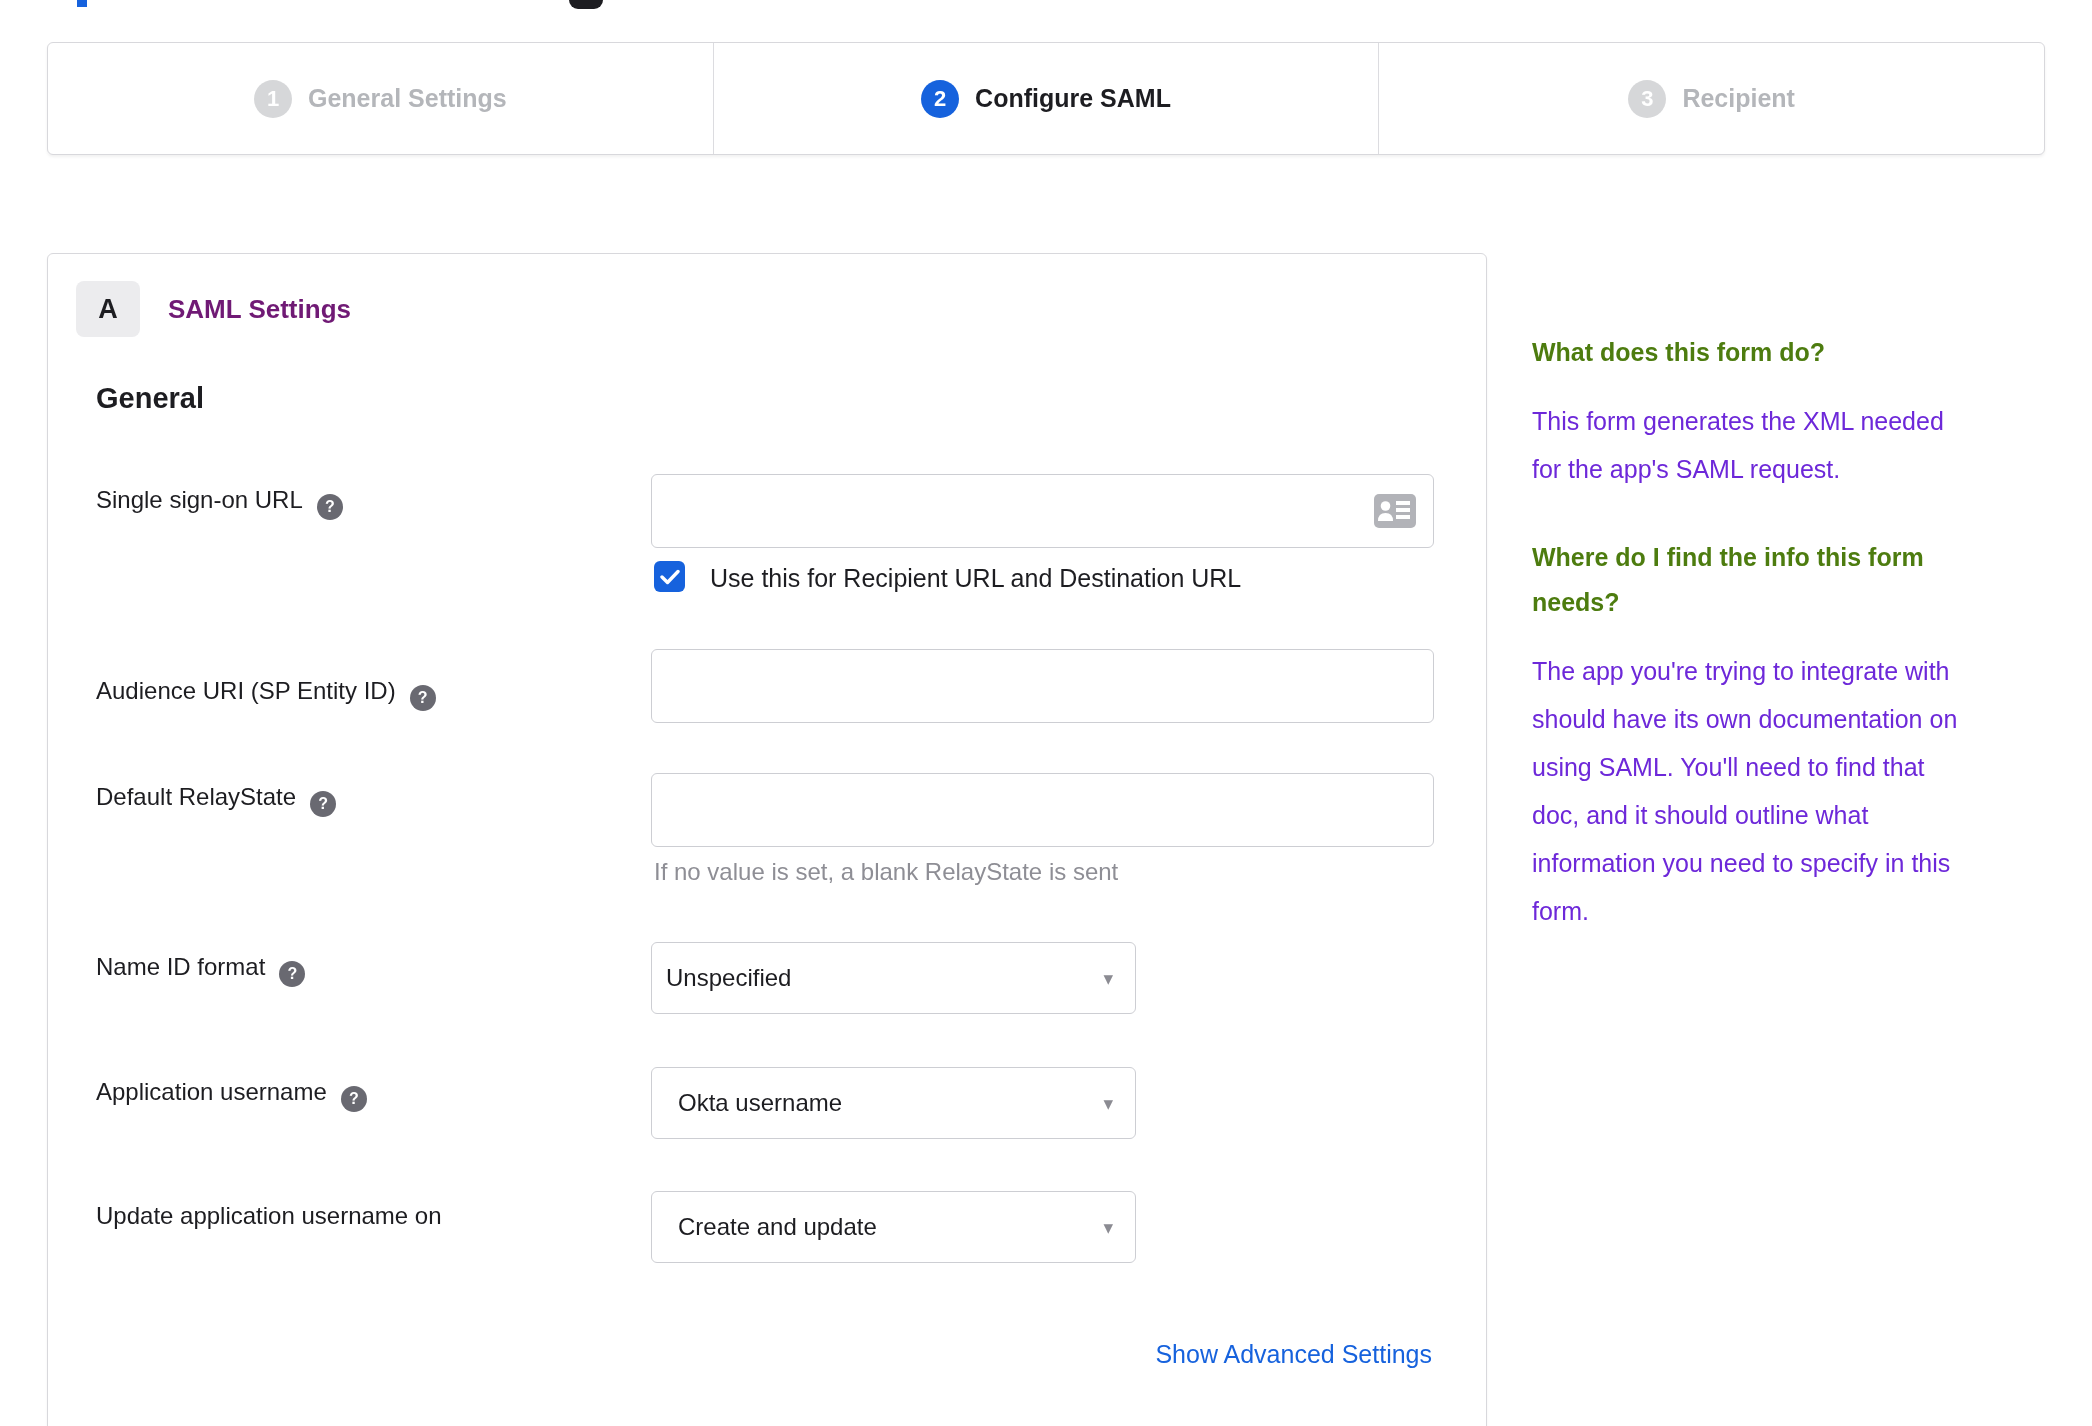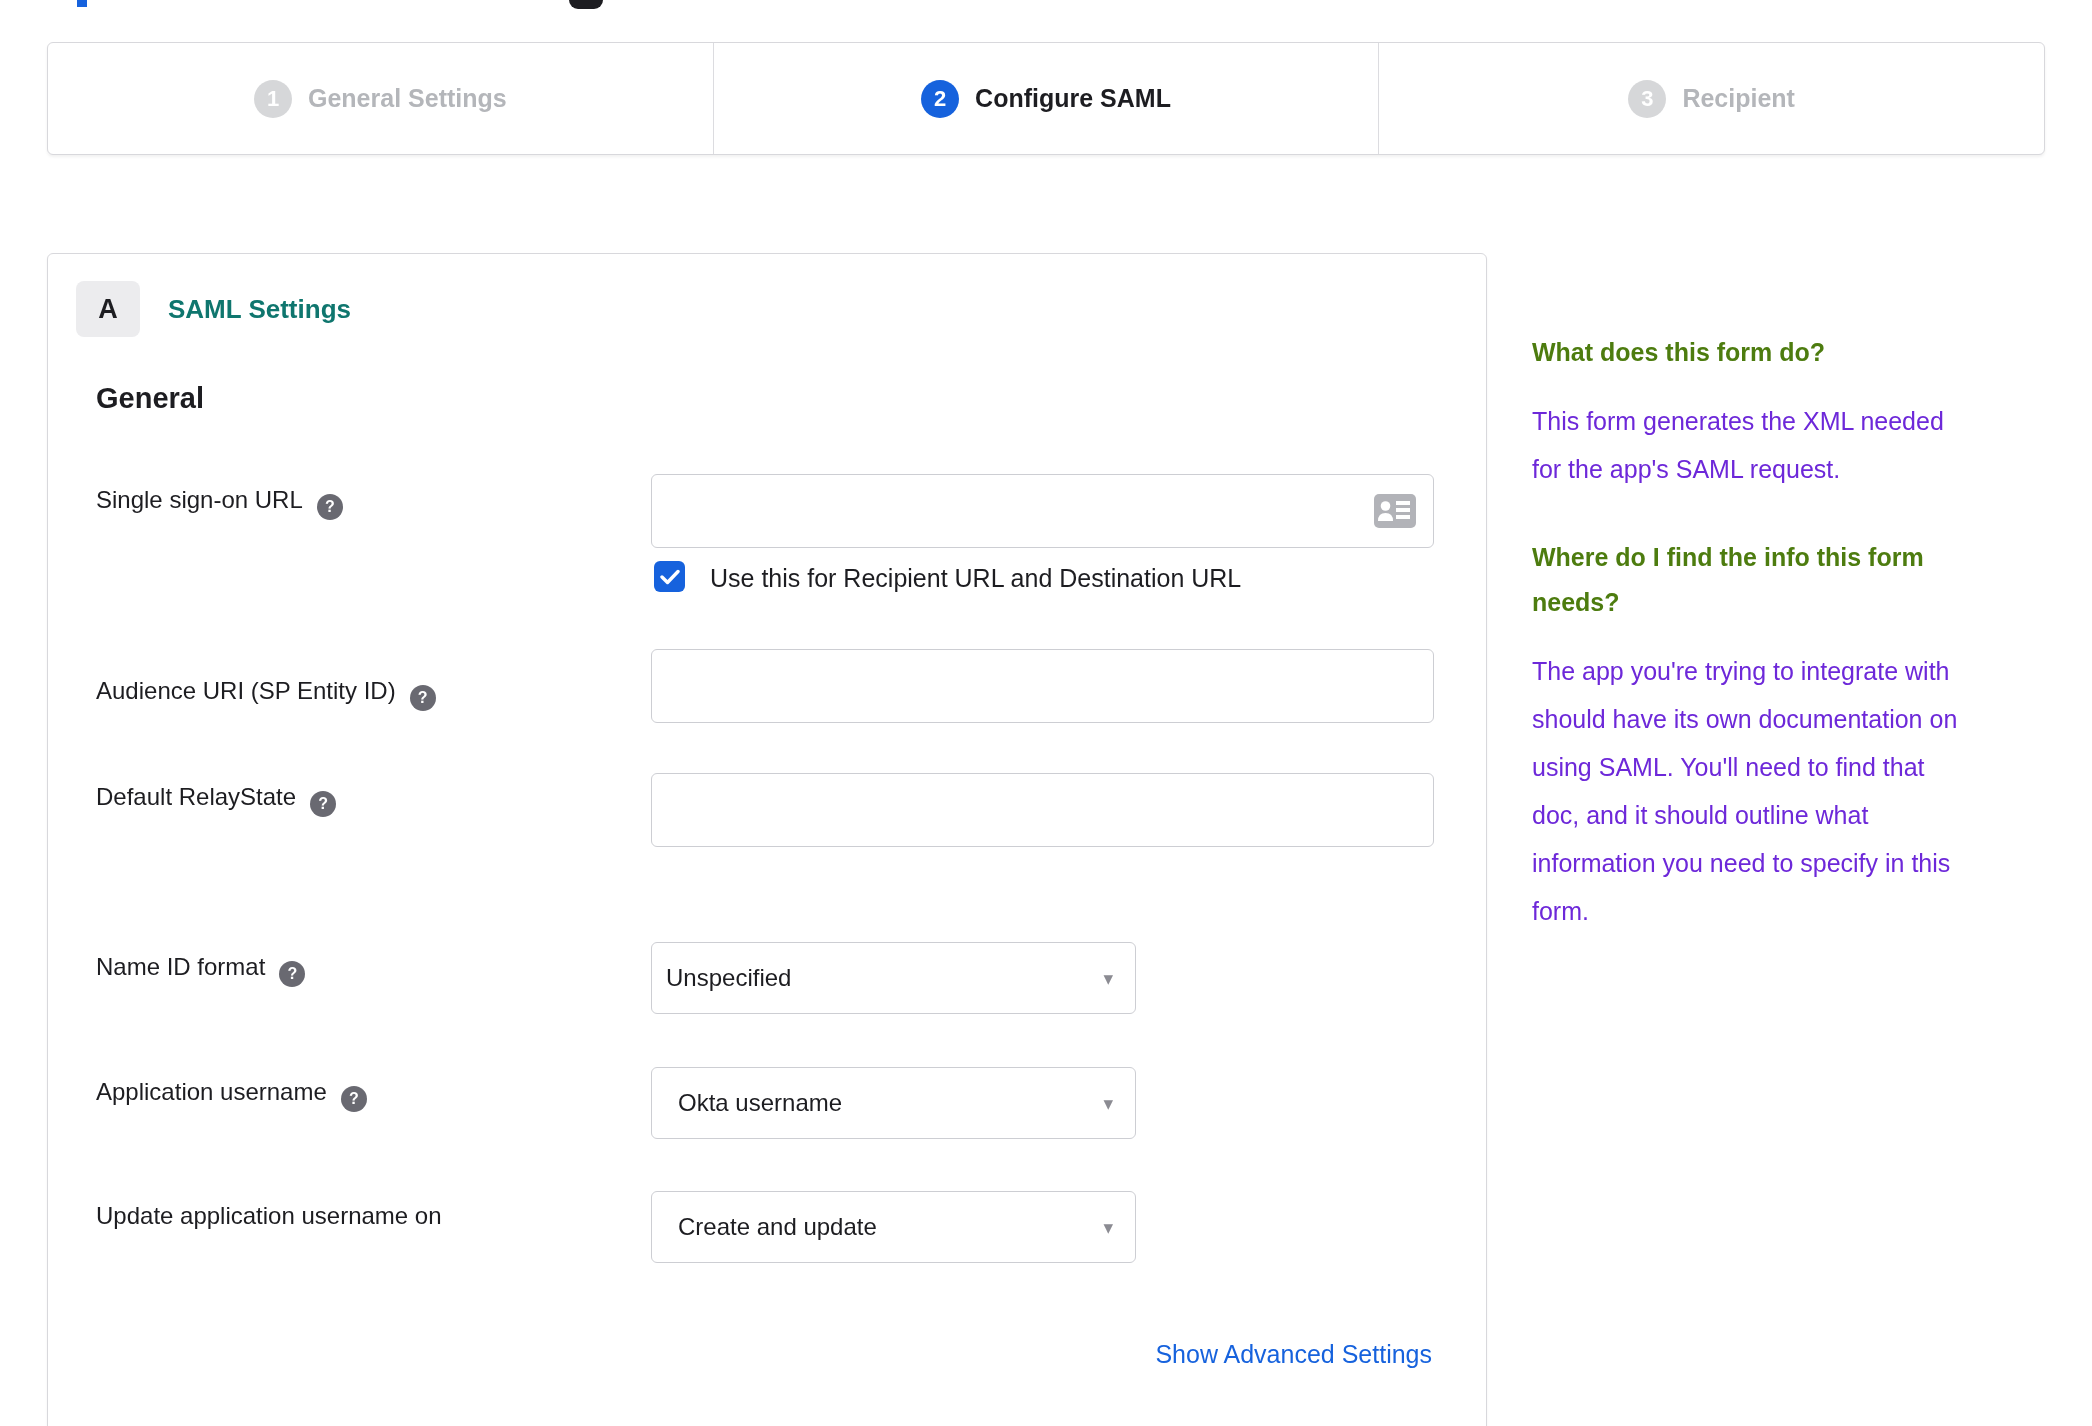--- a/index.html
+++ b/index.html
@@ -41,21 +41,21 @@
     box-shadow:0 2px 3px rgba(0,0,0,.05);
   }
   .section-badge {
     position:absolute; left:28px; top:27px; width:64px; height:56px;
     background:#ececee; border-radius:8px;
     display:flex; align-items:center; justify-content:center;
     font-size:27px; font-weight:bold; color:#1d1d21;
   }
   .section-title {
     position:absolute; left:120px; top:40px;
-    font-size:26px; font-weight:bold; color:#0f766e;
+    font-size:26px; font-weight:bold; color:#701a75;
   }
   .group-title {
     position:absolute; left:48px; top:128px;
     font-size:29px; font-weight:bold; color:#1d1d21;
   }
 
   .field-label { position:absolute; left:48px; font-size:24px; color:#1d1d21; white-space:nowrap; }
   .help-icon {
     display:inline-flex; align-items:center; justify-content:center;
     width:26px; height:26px; border-radius:50%;
@@ -148,20 +148,21 @@
         <path d="M2 8 L7.5 13.5 L18 2.5" stroke="#ffffff" stroke-width="3.4" fill="none" stroke-linecap="round" stroke-linejoin="round"></path>
       </svg>
     </div>
     <div class="checkbox-label">Use this for Recipient URL and Destination URL</div>
 
     <div class="field-label" style="top:423px;"><span>Audience URI (SP Entity ID)</span><span class="help-icon">?</span></div>
     <input class="text-input" style="top: 395px;" type="text" value="">
 
     <div class="field-label" style="top:529px;"><span>Default RelayState</span><span class="help-icon">?</span></div>
     <input class="text-input" style="top: 519px;" type="text" value="">
+    <div class="hint">If no value is set, a blank RelayState is sent</div>
 
     <div class="field-label" style="top:699px;"><span>Name ID format</span><span class="help-icon">?</span></div>
     <div class="select" style="top:688px;padding-left:14px;">
       <span>Unspecified</span>
       <span class="caret">▾</span>
     </div>
 
     <div class="field-label" style="top:824px;"><span>Application username</span><span class="help-icon">?</span></div>
     <div class="select" style="top:813px;">
       <span>Okta username</span>

